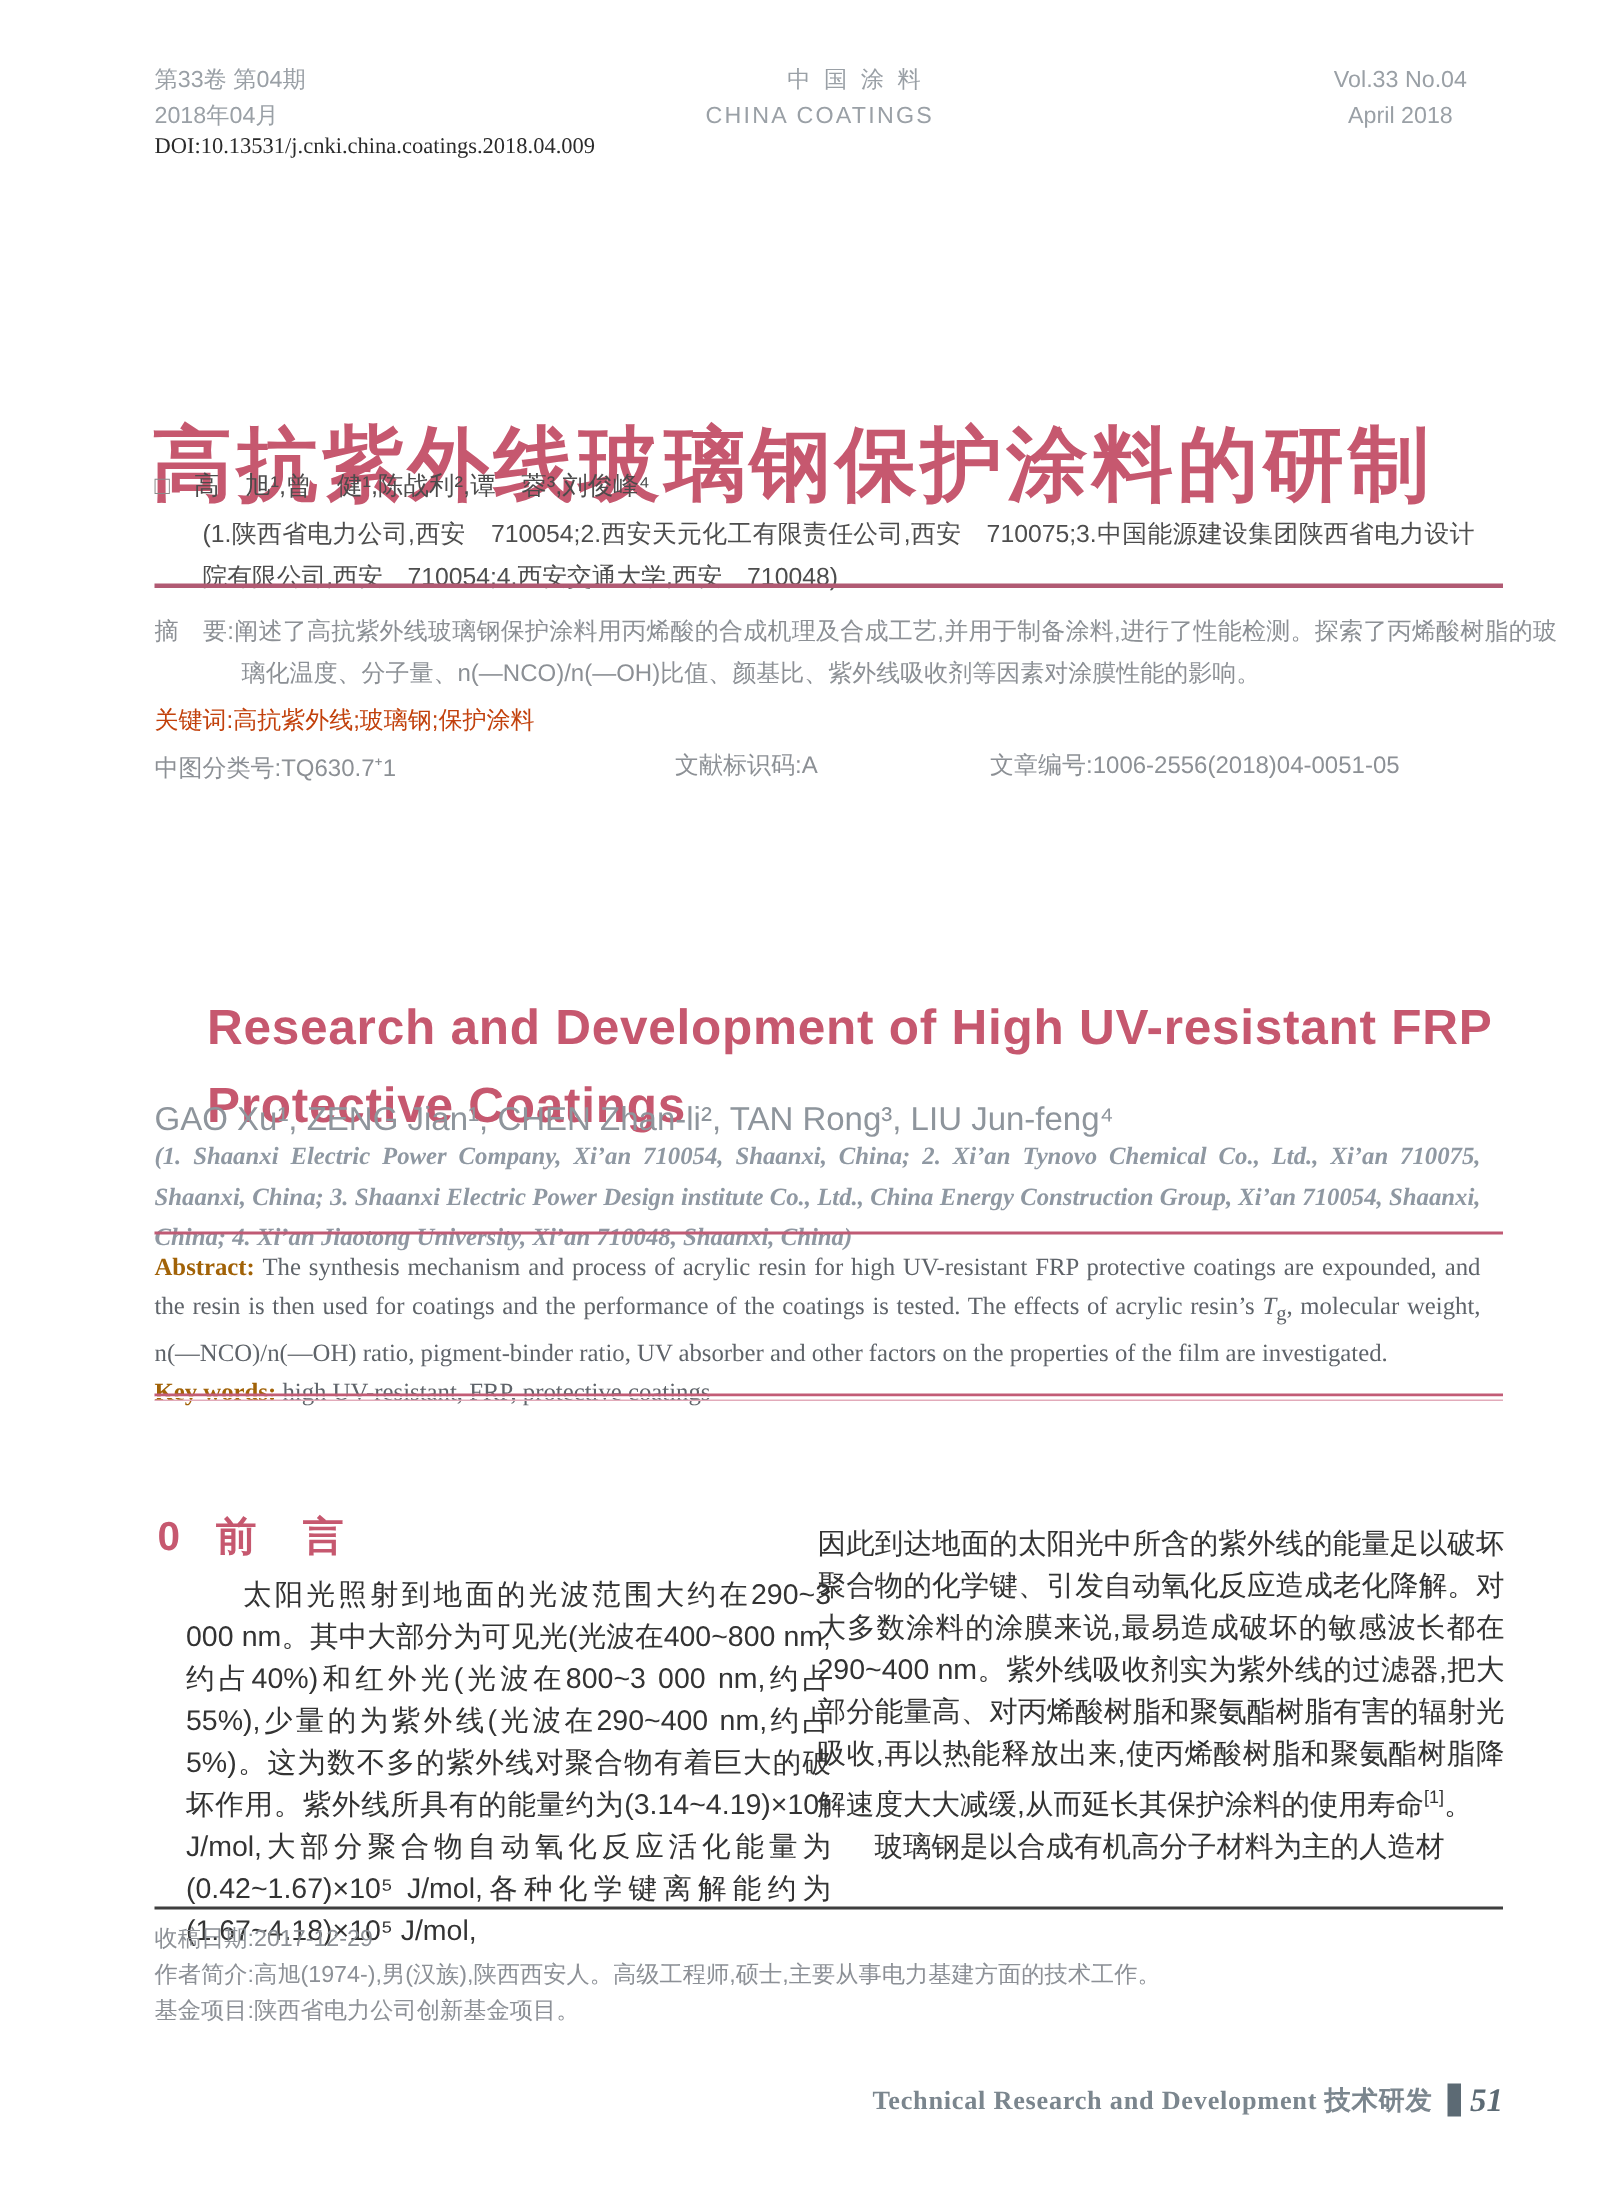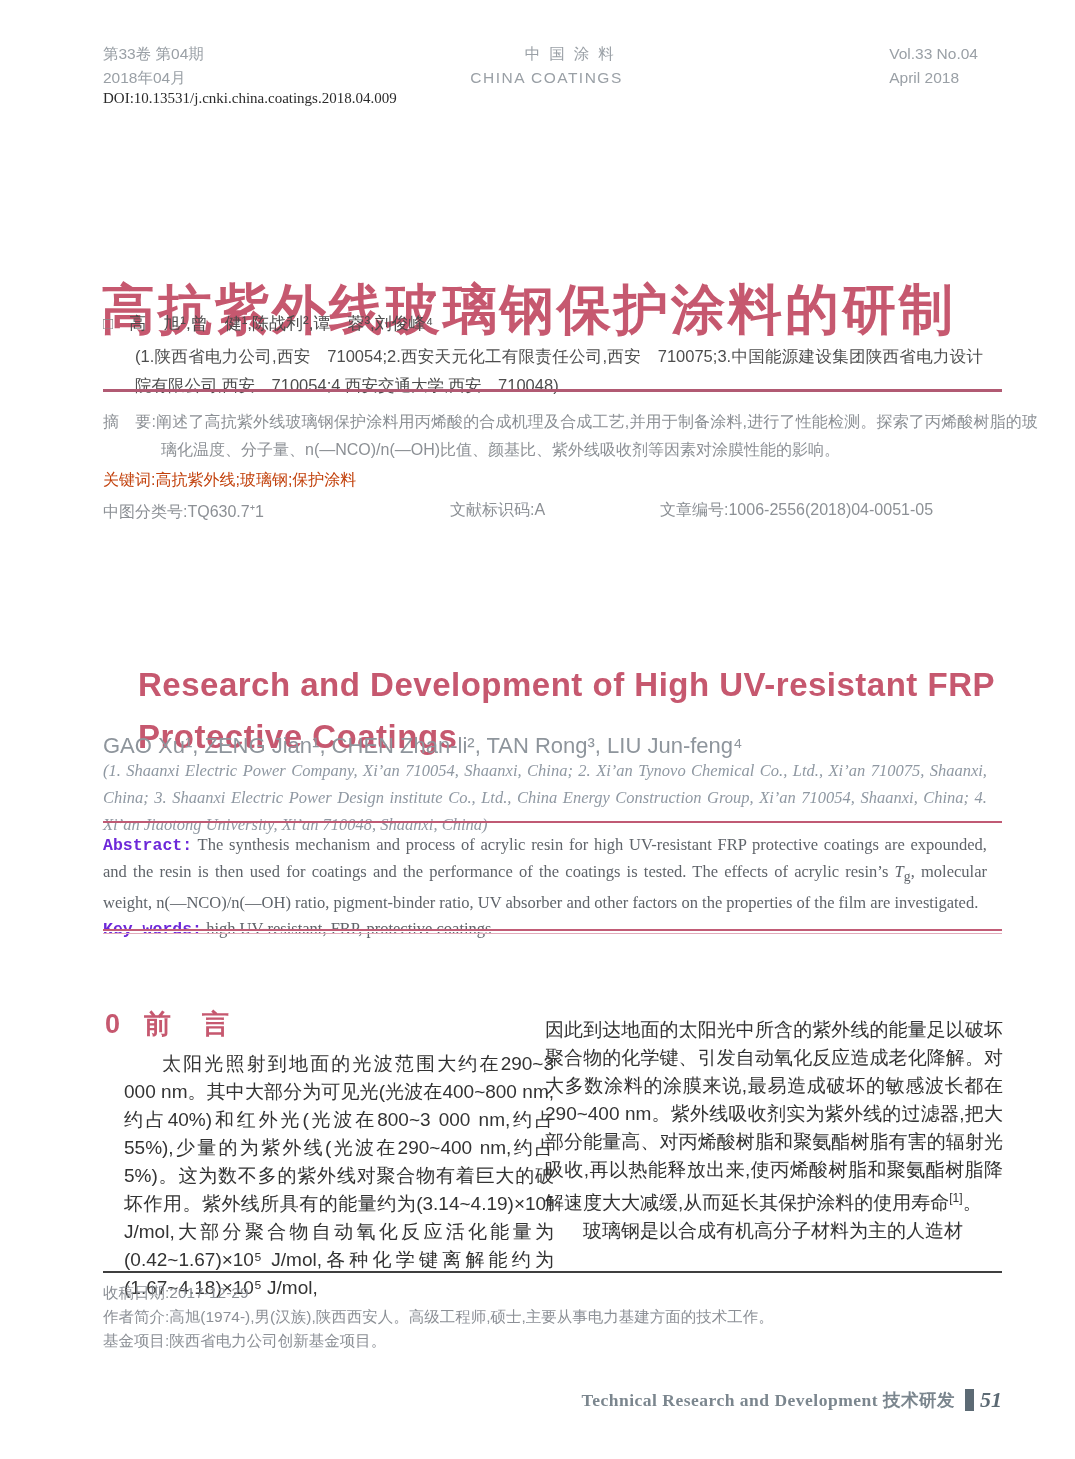--- a/index.html
+++ b/index.html
@@ -3,21 +3,21 @@
 <meta charset="utf-8">
 <style>
   html,body{margin:0;padding:0;background:#ffffff;}
   body{width:1075px;height:1459px;font-family:"Liberation Sans",sans-serif;color:#3c3c3c;}
   .page{position:relative;width:1075px;height:1459px;overflow:hidden;background:#fff;}
 
   
   .jheader{position:absolute;left:103px;top:42px;width:875px;display:flex;justify-content:space-between;color:#9aa0a6;font-size:15.5px;line-height:24px;}
   .jheader .col{white-space:nowrap;}
   .jheader .center{text-align:right;}
-  .jheader .right{text-align:left;}
+  .jheader .right{text-align:center;}
   .jname-cn{letter-spacing:9px;}
   .jname-en{letter-spacing:1.5px;}
   .doi{position:absolute;left:103px;top:90px;font-family:"Liberation Serif",serif;font-size:15px;color:#2a2a2a;}
 
   
   .title-cn{position:absolute;left:101px;top:238px;font-size:54px;font-weight:bold;color:#c6586f;letter-spacing:3px;white-space:nowrap;}
   .authors-cn{position:absolute;left:103px;top:312px;font-size:17px;color:#4b4b4b;}
   .authors-cn .marker{color:#8a8a8a;margin-right:16px;}
   .affil-cn{position:absolute;left:135px;top:342px;width:848px;font-size:16.5px;line-height:29px;color:#4d4d4d;text-align:justify;}
 
@@ -28,26 +28,26 @@
   .hang{padding-left:58px;text-indent:-58px;}
   .kw-cn{position:absolute;left:103px;top:470px;width:877px;color:#c2410c;font-size:16px;}
   .clc-row{position:absolute;left:103px;top:500px;width:877px;height:24px;color:#8c9095;font-size:16px;}
   .clc-row .i1{position:absolute;left:0;}
   .clc-row .i2{position:absolute;left:347px;}
   .clc-row .i3{position:absolute;left:557px;}
 
   
   .title-en{position:absolute;left:102px;top:632px;width:860px;font-size:33px;font-weight:bold;color:#c6586f;line-height:52px;letter-spacing:0.5px;margin-left:36px;}
   .authors-en{position:absolute;left:103px;top:733px;font-size:22px;color:#8e959c;}
-  .affil-en{position:absolute;left:103px;top:757px;width:884px;font-family:"Liberation Serif",serif;font-style:italic;font-size:16.5px;line-height:27px;color:#8f98a2;text-align:justify;}
+  .affil-en{position:absolute;left:103px;top:757px;width:884px;font-family:"Liberation Serif",serif;font-style:italic;font-size:16.5px;line-height:27px;color:#8f98a2;text-align:justify;font-weight:bold;}
 
   .rule2{position:absolute;left:103px;top:821px;width:899px;height:2px;background:#c05a74;}
 
   .abs-en{position:absolute;left:103px;top:832px;width:884px;font-family:"Liberation Serif",serif;font-size:16.5px;line-height:26px;color:#5f646a;text-align:justify;}
-  .abs-en .lbl{font-weight:bold;color:#6d28d9;font-family:Liberation Mono, monospace;}
+  .abs-en .lbl{font-weight:bold;color:#a16207;}
   .rule3{position:absolute;left:103px;top:929px;width:899px;height:2px;border-top:2px solid #c25c76;border-bottom:1px solid #e2abba;background:transparent;box-sizing:content-box;}
   .rule3-gap{position:absolute;left:103px;top:931px;width:899px;height:1px;background:#fff;}
 
   
   .sec0{position:absolute;left:105px;top:1006px;font-size:27px;font-weight:bold;color:#c6586f;}
   .sec0 .num{margin-right:24px;}
   .sec0 .ttl{letter-spacing:2px;}
 
   
   .colL{position:absolute;left:103px;top:1050px;width:430px;font-size:19px;line-height:28px;color:#333;text-align:justify;margin-left:21px;}

